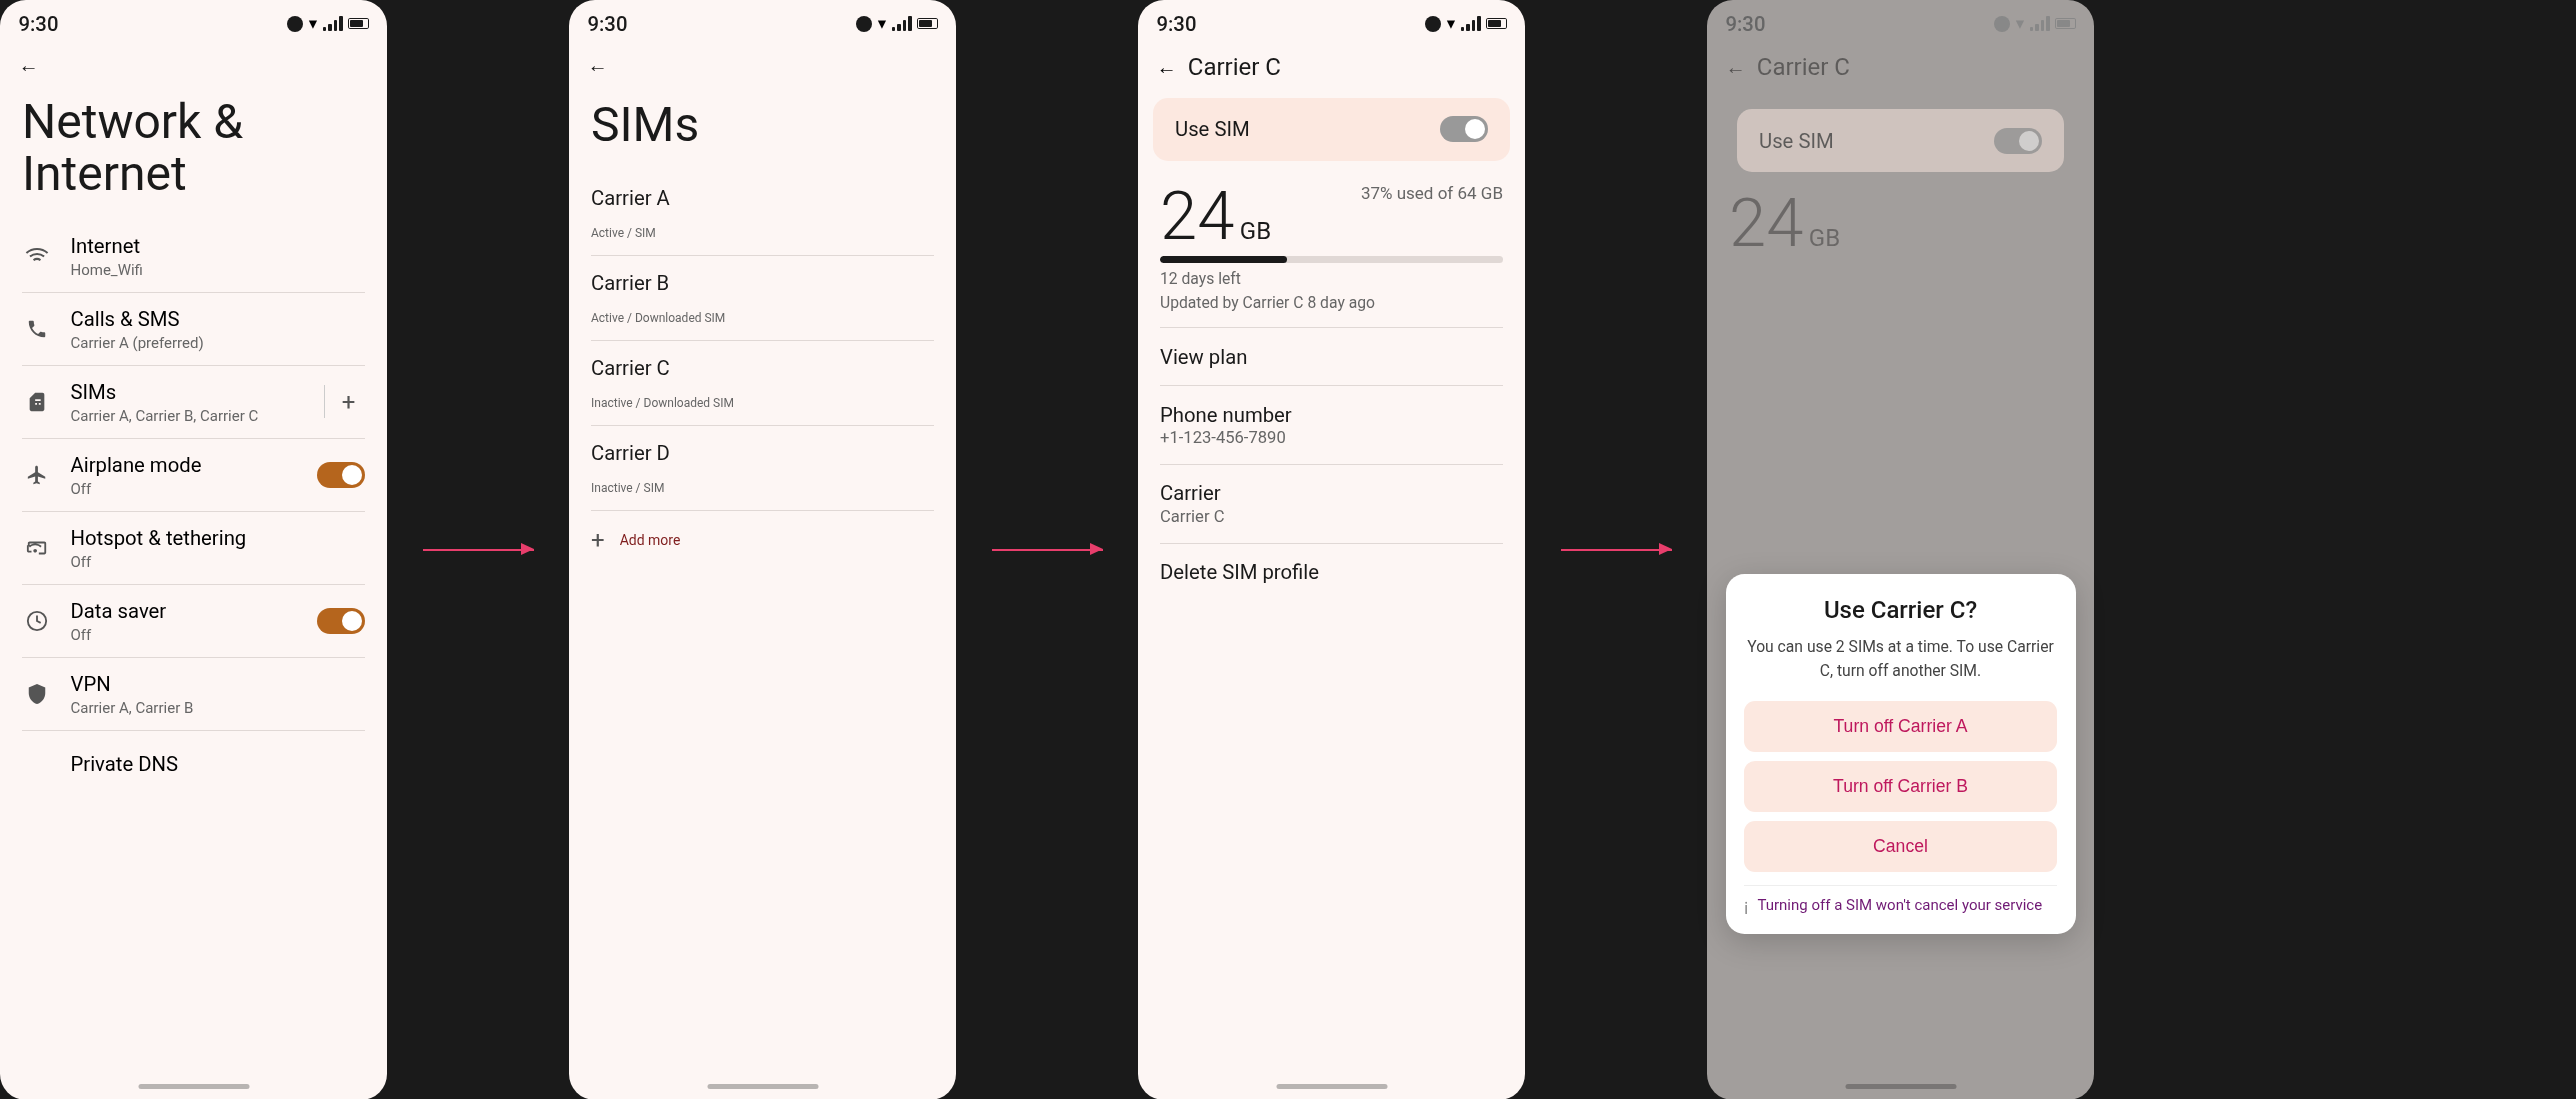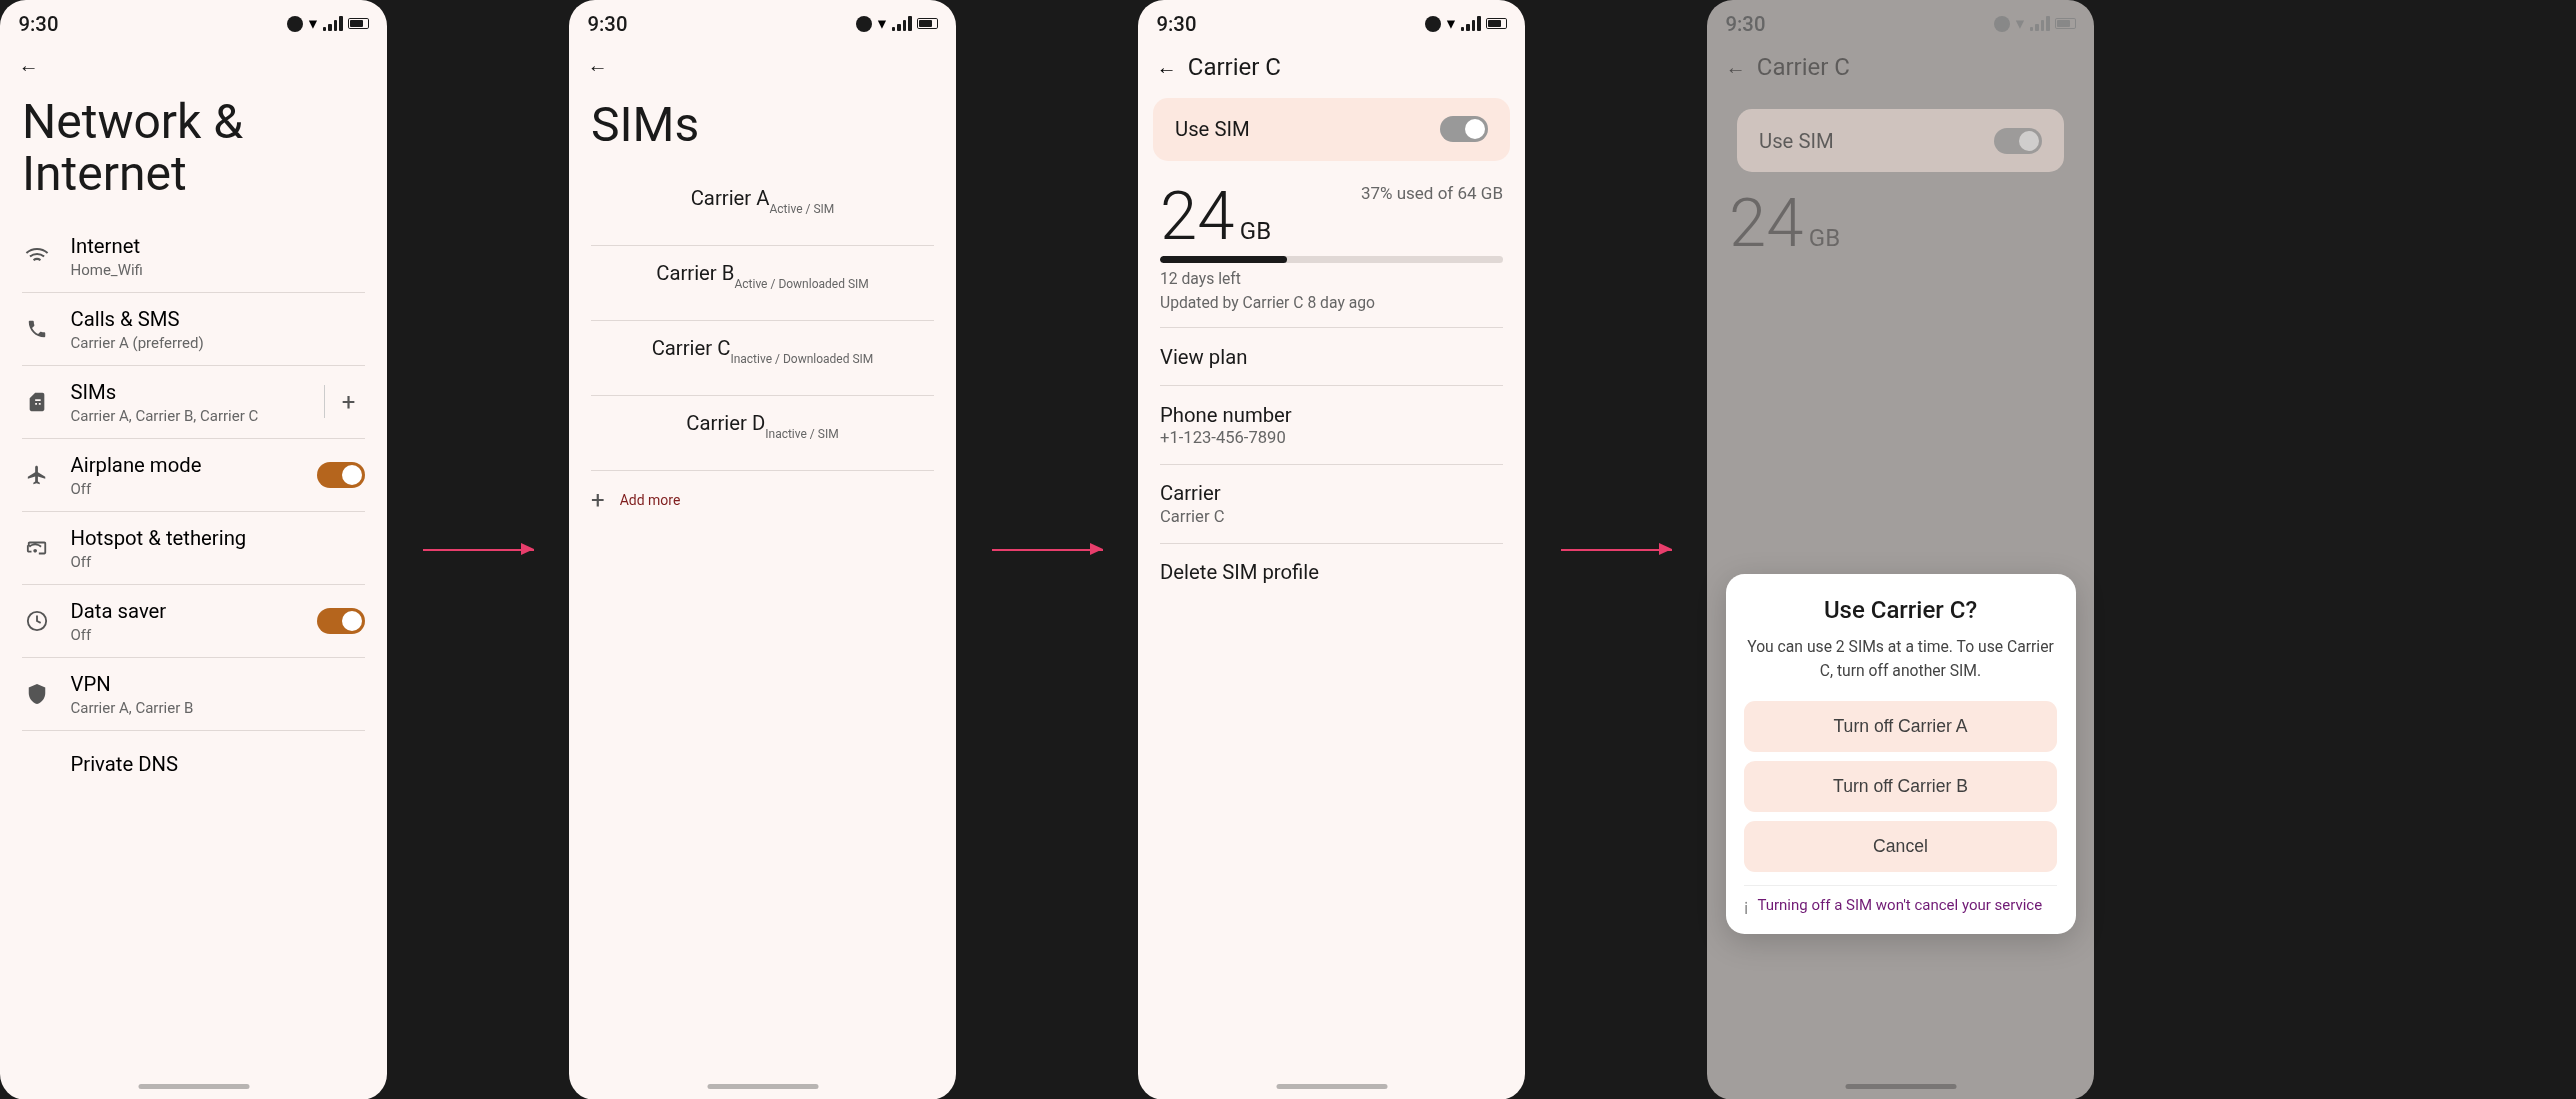--- a/index.html
+++ b/index.html
@@ -280,21 +280,21 @@
       font-size: 48px;
       font-weight: 400;
       color: #1a1a1a;
       padding: 9.2px 22px 18.5px 22px;
     }
     .sim-list-item {
       padding: 15px 22px;
       cursor: pointer;
       min-height: 74px;
       display: flex;
-      flex-direction: row;
+      flex-direction: column;
       justify-content: center;
     }
     .sim-list-title {
       font-size: 20.3px;
       font-weight: 400;
       color: #1a1a1a;
     }
     .sim-list-subtitle {
       font-size: 12px;
       color: #666;
@@ -431,21 +431,21 @@
       line-height: 1.5;
       margin-bottom: 18.5px;
     }
     .dialog-btn {
       display: block;
       width: 100%;
       padding: 15px;
       border-radius: 11px;
       border: none;
       background: #fce8e0;
-      color: #404040;
+      color: #be185d;
       font-size: 17.6px;
       font-weight: 500;
       cursor: pointer;
       margin-bottom: 9.2px;
     }
     .dialog-btn:last-of-type { margin-bottom: 0; }
     .dialog-footer {
       display: flex;
       align-items: flex-start;
       gap: 9.2px;

